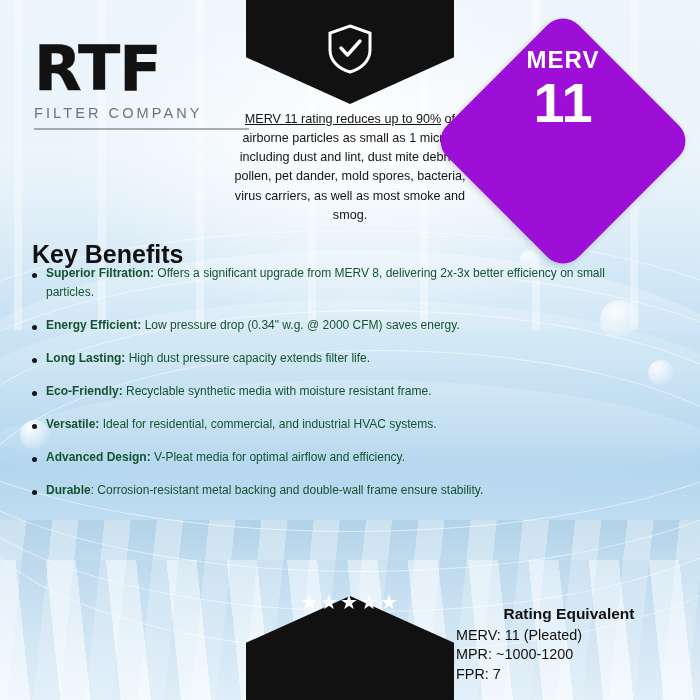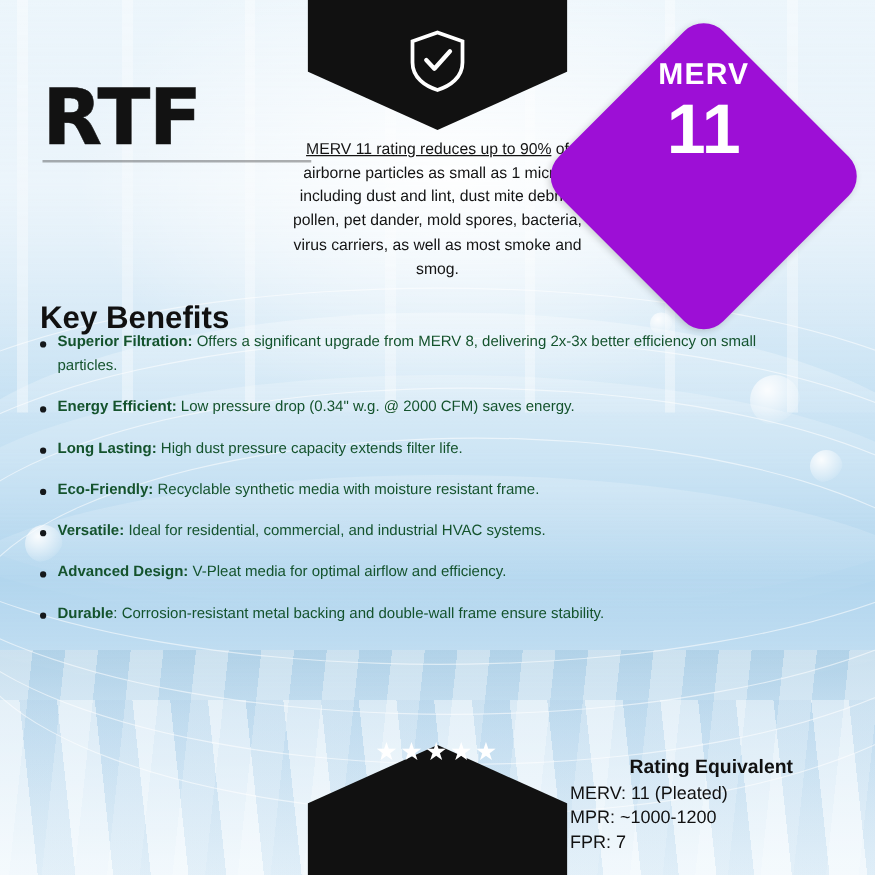--- a/index.html
+++ b/index.html
@@ -116,21 +116,20 @@
     left: 34px; top: 40px;
     width: 215px;
   }
   .logo-mark {
     font-family: "DejaVu Sans", sans-serif;
     font-weight: bold;
     font-size: 62px;
     letter-spacing: -1px;
     color: #121212;
     line-height: .95;
-    margin-top: 25px;
     -webkit-text-stroke: 0.4px #121212;
   }
   .logo-sub {
     margin-top: 6px;
     font-size: 14.5px;
     letter-spacing: 3.1px;
     color: #6f7377;
     font-family: "Liberation Sans", sans-serif;
   }
   .logo-rule {
@@ -261,20 +260,21 @@
   <div class="shield">
     <svg viewBox="0 0 46 50" width="46" height="50" aria-hidden="true">
       <path d="M23 2 L43 9 V26 C43 38 33 45 23 48 C13 45 3 38 3 26 V9 Z" fill="none" stroke="#ffffff" stroke-width="3"></path>
       <path d="M14 24 L20.5 31 L33 17" fill="none" stroke="#ffffff" stroke-width="3.4" stroke-linecap="round" stroke-linejoin="round"></path>
     </svg>
   </div>
 
   <div class="logo">
     <div class="logo-mark">RTF</div>
     <div class="logo-rule"></div>
+    <div class="logo-sub">FILTER COMPANY</div>
   </div>
 
   <div class="desc">
     <u>MERV 11 rating reduces up to 90%</u><span> of airborne particles as small as 1 micron including dust and lint, dust mite debris, pollen, pet dander, mold spores, bacteria, virus carriers, as well as most smoke and smog.</span>
   </div>
 
   <div class="merv"></div>
   <div class="merv-inner">
     <div class="merv-label">MERV</div>
     <div class="merv-num">11</div>

